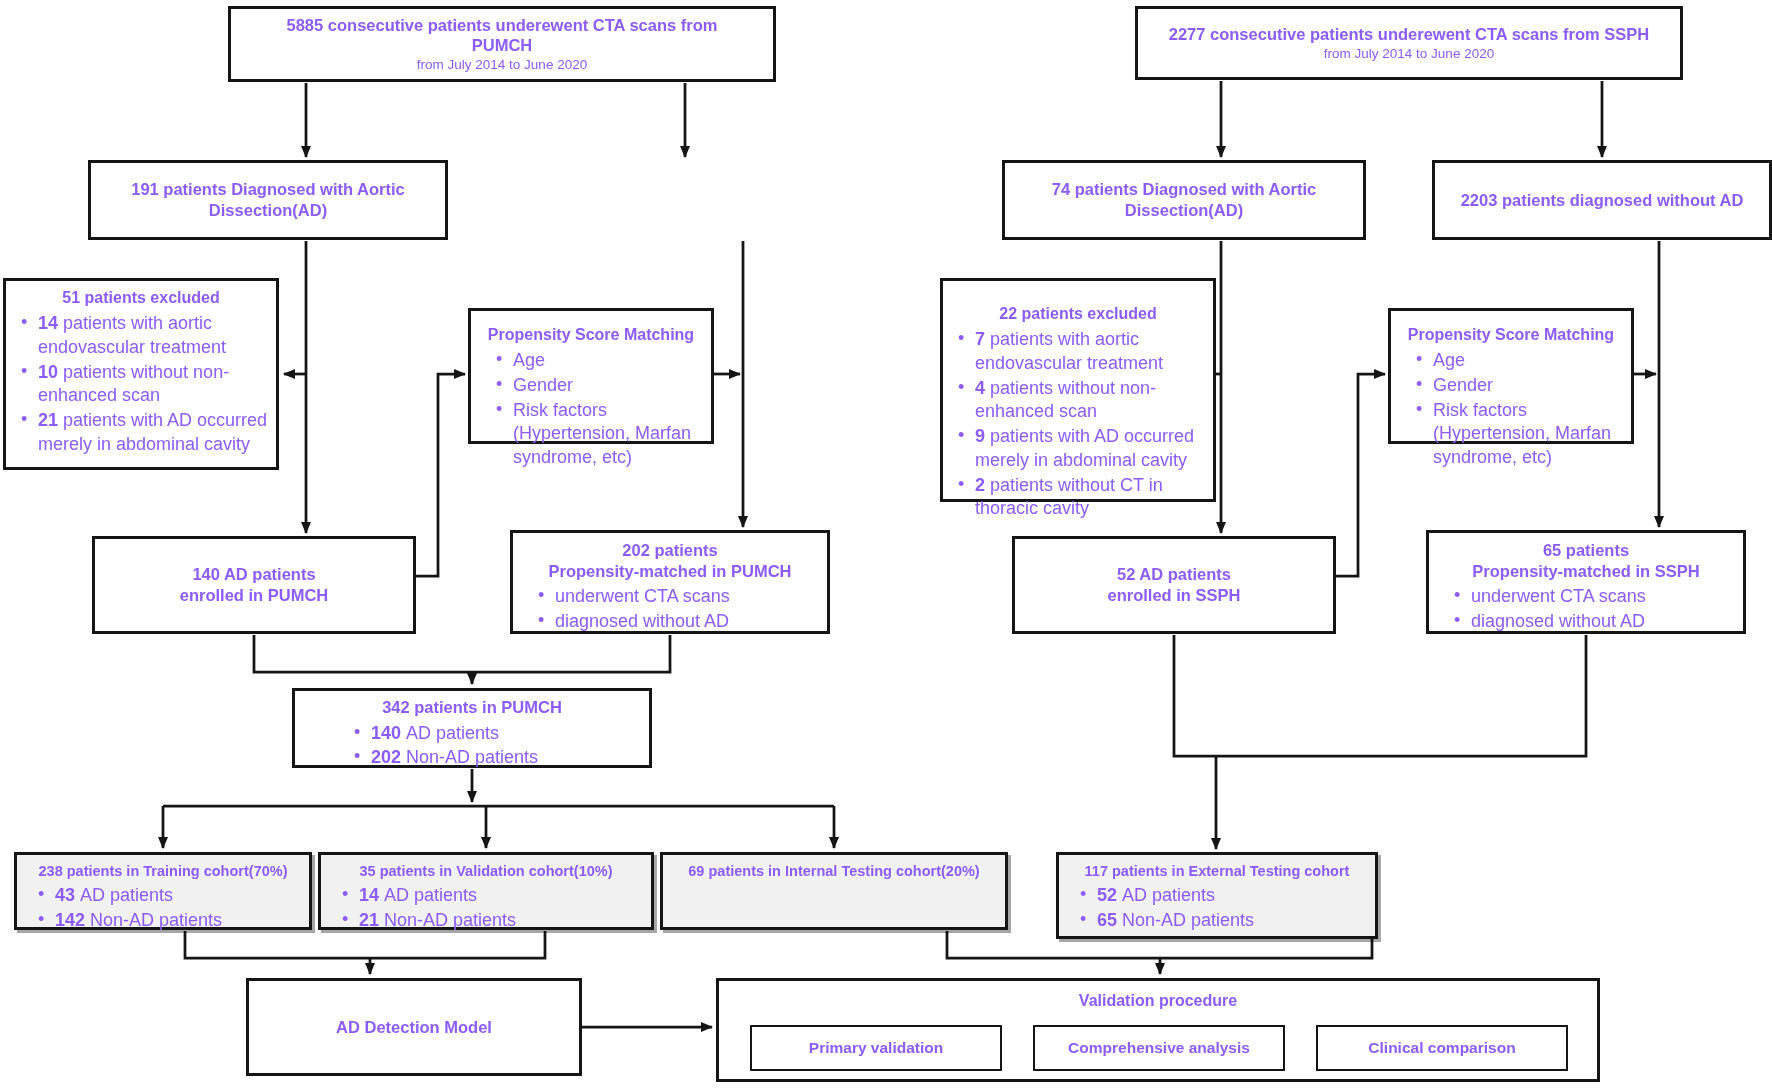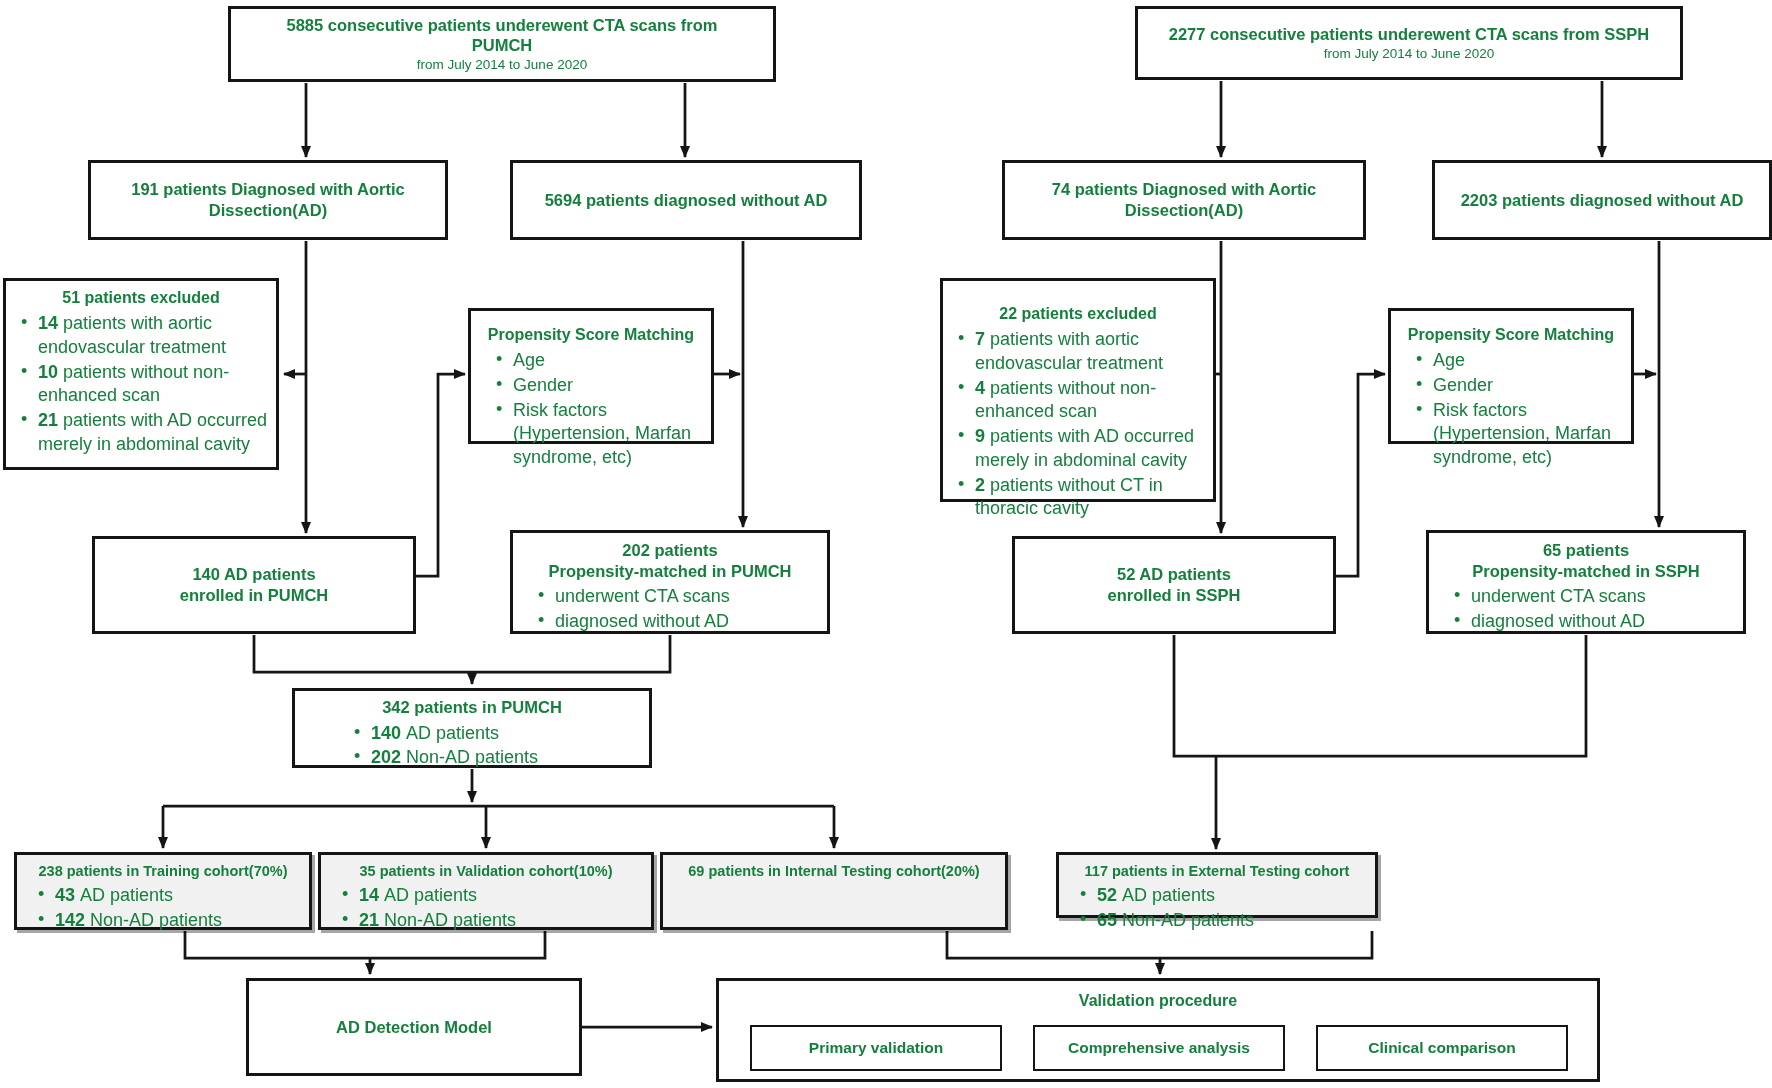--- a/index.html
+++ b/index.html
@@ -1,17 +1,17 @@
 <!DOCTYPE html>
 <html><head>
 <meta charset="utf-8">
 <style>
   html,body{margin:0;padding:0;background:#fff;}
   .canvas{position:relative;width:1772px;height:1088px;background:#fff;
-          font-family:"Liberation Sans",sans-serif;color:#15803d;overflow:hidden;}
+          font-family:"Liberation Sans",sans-serif;color:#8b5cf6;overflow:hidden;}
   svg.wires{position:absolute;left:0;top:0;pointer-events:none;}
   .bx{position:absolute;border:3px solid #151515;background:#fff;box-sizing:border-box;
       display:flex;flex-direction:column;justify-content:center;}
   .bx.top{justify-content:flex-start;}
   .gray{background:#f1f1f1;box-shadow:3px 3px 0 rgba(0,0,0,0.35);}
   .t1{font-weight:bold;font-size:16.5px;line-height:1.25;text-align:center;}
   .t2{font-weight:bold;font-size:16px;line-height:1.25;text-align:center;}
   .t3{font-weight:bold;font-size:14.5px;line-height:1.25;text-align:center;white-space:nowrap;}
   .sub{font-size:13.5px;line-height:1.3;text-align:center;}
   .w470{max-width:478px;margin:0 auto;}
@@ -73,23 +73,20 @@
     <div class="sub">from July 2014 to June 2020</div>
   </div>
   <div class="bx" style="left:1135px;top:6px;width:548px;height:74px">
     <div class="t1">2277 consecutive patients underewent CTA scans from SSPH</div>
     <div class="sub">from July 2014 to June 2020</div>
   </div>
 
   <div class="bx" style="left:88px;top:160px;width:360px;height:80px;padding:0 14px">
     <div class="t1">191 patients Diagnosed with Aortic Dissection(AD)</div>
   </div>
-  <div class="bx" style="left:510px;top:160px;width:352px;height:80px;padding:0 8px">
-    <div class="t1">5694 patients diagnosed without AD</div>
-  </div>
   <div class="bx" style="left:1002px;top:160px;width:364px;height:80px;padding:0 14px">
     <div class="t1">74 patients Diagnosed with Aortic Dissection(AD)</div>
   </div>
   <div class="bx" style="left:1432px;top:160px;width:340px;height:80px;padding:0 8px">
     <div class="t1">2203 patients diagnosed without AD</div>
   </div>
 
   <div class="bx top" style="left:3px;top:278px;width:276px;height:192px;padding:7px 8px">
     <div class="t2">51 patients excluded</div>
     <ul class="blt">
@@ -168,21 +165,21 @@
   <div class="bx top gray" style="left:318px;top:852px;width:336px;height:78px;padding:7px 6px 0">
     <div class="t3">35 patients in Validation cohort(10%)</div>
     <ul class="blt" style="margin-left:8px">
       <li><span class="num">14</span><span>AD patients</span></li>
       <li><span class="num">21</span><span>Non-AD patients</span></li>
     </ul>
   </div>
   <div class="bx top gray" style="left:660px;top:852px;width:348px;height:78px;padding:7px 6px 13px">
     <div class="t3">69 patients in Internal Testing cohort(20%)</div>
   </div>
-  <div class="bx top gray" style="left:1056px;top:852px;width:322px;height:66px;padding:7px 6px 0">
+  <div class="bx top gray" style="left:1056px;top:852px;width:322px;height:87px;padding:7px 6px 0">
     <div class="t3">117 patients in External Testing cohort</div>
     <ul class="blt" style="margin-left:8px">
       <li><span class="num">52</span><span>AD patients</span></li>
       <li><span class="num">65</span><span>Non-AD patients</span></li>
     </ul>
   </div>
 
   <div class="bx" style="left:246px;top:978px;width:336px;height:98px">
     <div class="t1">AD Detection Model</div>
   </div>

